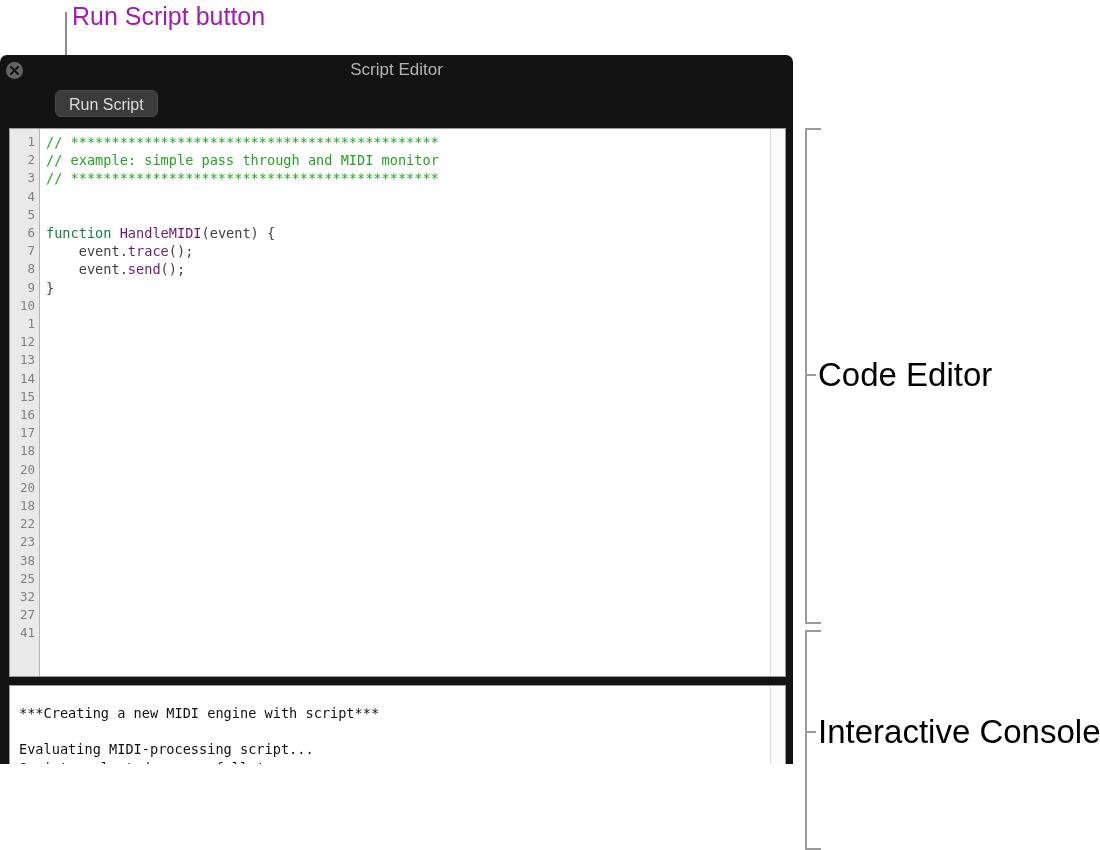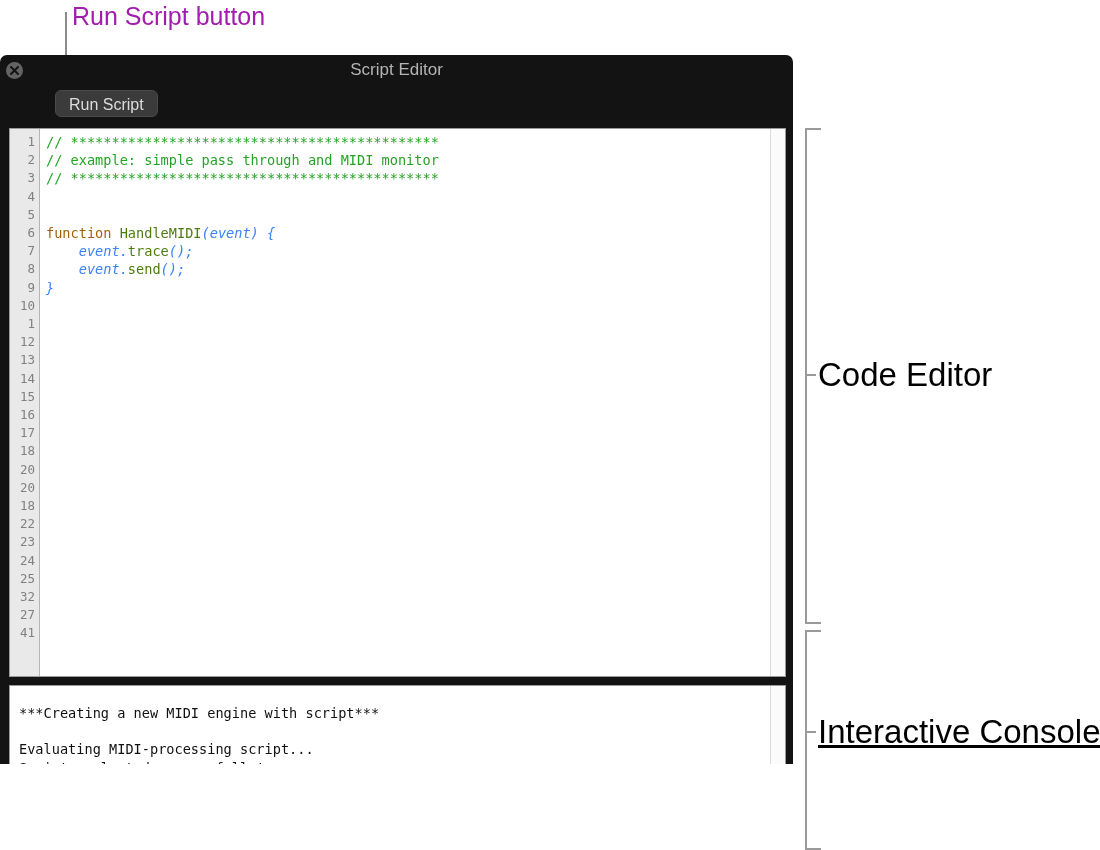--- a/index.html
+++ b/index.html
@@ -138,23 +138,23 @@
     left: 0; top: 0;
     padding: 4px 0 0 6px;
     margin: 0;
     font-family: "DejaVu Sans Mono", monospace;
     font-size: 13.6px;
     line-height: 18.2px;
     color: #111111;
     white-space: pre;
   }
   .tok-comment { color: #25a325; }
-  .tok-keyword { color: #a16207; }
-  .tok-fn      { color: #4d7c0f; }
-  .tok-plain   { color: #3b82f6; font-style: italic; }
+  .tok-keyword { color: #15803d; }
+  .tok-fn      { color: #701a75; }
+  .tok-plain   { color: #404040; }
 
   
   .vscrollbar {
     position: absolute;
     right: 0;
     top: 0;
     bottom: 0;
     width: 15px;
     background: #fbfbfb;
     border-left: 1px solid #dcdcdc;
@@ -210,21 +210,21 @@
     white-space: nowrap;
     transform: translateY(-50%);
   }
 
   #bracket-code-editor      { top: 128px; height: 496px; }
   #bracket-code-editor-tick { top: 374px; }
   #label-code-editor        { top: 375px; }
 
   #bracket-console          { top: 630px; height: 220px; }
   #bracket-console-tick     { top: 731px; }
-  #label-console            { top: 732px; text-decoration: underline; }
+  #label-console            { top: 732px; }
 </style>
 </head>
 <body>
 
 <div id="callout-run-script-label">Run Script button</div>
 <div id="callout-run-script-leader"></div>
 
 <div id="app-window">
 
   <div id="title-bar">
@@ -258,21 +258,21 @@
         <div>14</div>
         <div>15</div>
         <div>16</div>
         <div>17</div>
         <div>18</div>
         <div>20</div>
         <div>20</div>
         <div>18</div>
         <div>22</div>
         <div>23</div>
-        <div>24</div>
+        <div>38</div>
         <div>25</div>
         <div>32</div>
         <div>27</div>
         <div>41</div>
       </div>
     <div id="code-area">
       <pre id="code-text"><span class="tok-comment">// *********************************************</span>
 <span class="tok-comment">// example: simple pass through and MIDI monitor</span>
 <span class="tok-comment">// *********************************************</span>
 

